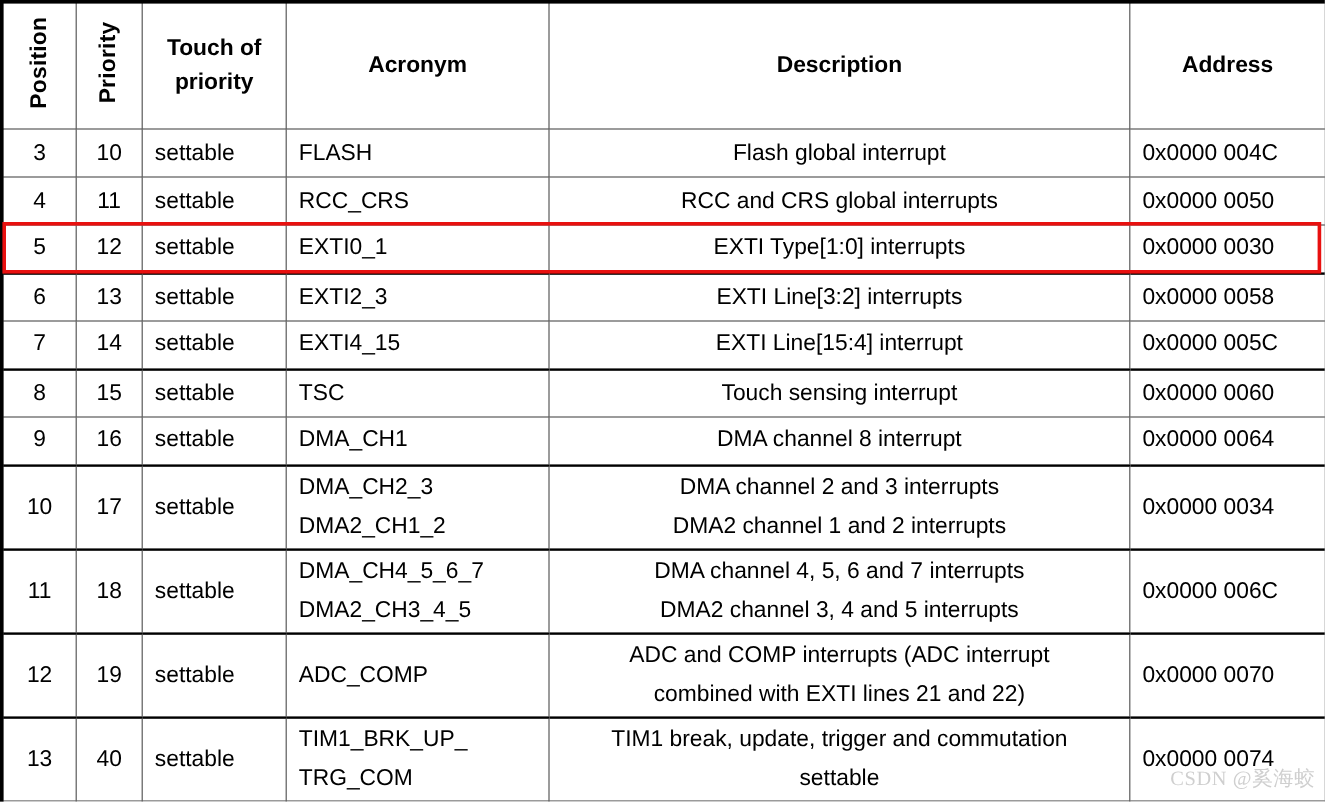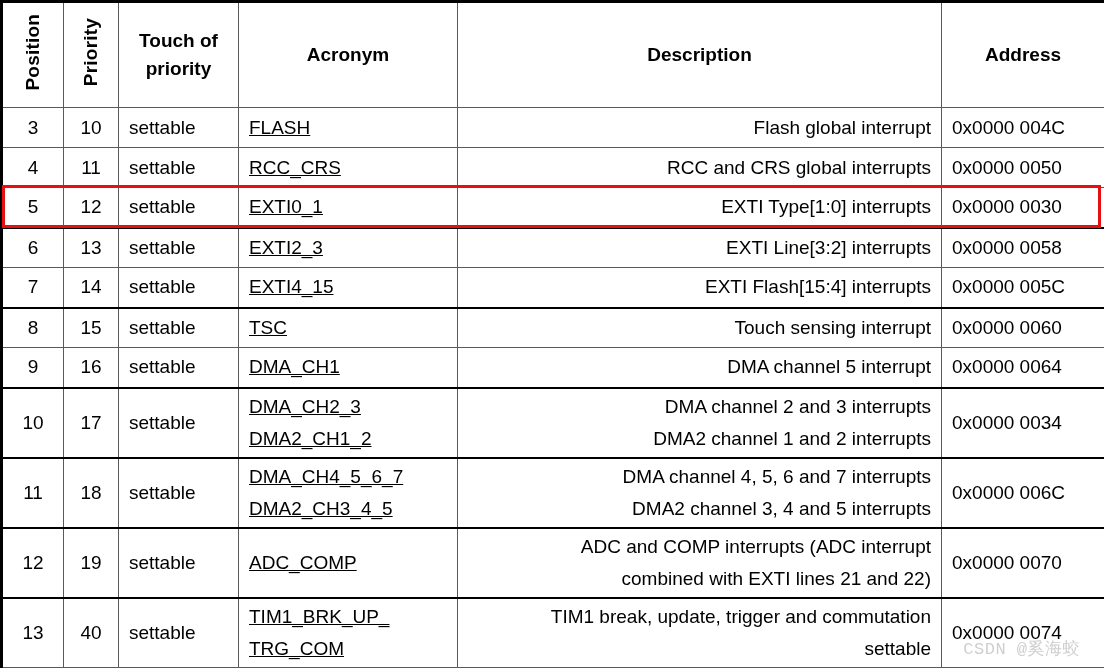--- a/index.html
+++ b/index.html
@@ -83,22 +83,22 @@
   
   tbody td {
     font-size: 19px;
     line-height: 1.35;
     height: 40px;
   }
   tbody tr.tall td { height: 70px; }
 
   td.num  { text-align: center; }
   td.type { text-align: left; }
-  td.acr  { text-align: left; text-decoration: underline; }
-  td.desc { text-align: right; }
+  td.acr  { text-align: left; }
+  td.desc { text-align: center; }
   td.addr { }
 
   
   tbody tr.thick-bottom > td { border-bottom: 2px solid #000; }
 
   
   tbody tr.partial td {
     height: 12px;
     border-bottom: none;
   }
@@ -115,28 +115,28 @@
     height: 43px;
     border: 3px solid #e8100f;
     box-sizing: border-box;
     pointer-events: none;
     z-index: 5;
   }
 
   
   .watermark {
     position: absolute;
-    right: 24px;
+    right: 8px;
     bottom: 8px;
     font-size: 17px;
     color: #cfcfcf;
     letter-spacing: 0.5px;
     white-space: nowrap;
     z-index: 6;
-    font-family: Liberation Mono, monospace;
+    font-family: Liberation Serif, serif;
   }
 </style>
 </head>
 <body>
 
 <div class="table-wrap">
 
   <table class="vector-table">
     <colgroup>
       <col class="c-pos">
@@ -215,21 +215,21 @@
           <td class="addr">0x0000 0058</td>
         </tr>
         <tr class="thick-bottom">
           <td class="num">7</td>
           <td class="num">14</td>
           <td class="type">settable</td>
           <td class="acr">
             <span class="cellline">EXTI4_15</span>
           </td>
           <td class="desc">
-            <span class="cellline">EXTI Flash[15:4] interrupts</span>
+            <span class="cellline">EXTI Line[15:4] interrupt</span>
           </td>
           <td class="addr">0x0000 005C</td>
         </tr>
         <tr>
           <td class="num">8</td>
           <td class="num">15</td>
           <td class="type">settable</td>
           <td class="acr">
             <span class="cellline">TSC</span>
           </td>
@@ -239,21 +239,21 @@
           <td class="addr">0x0000 0060</td>
         </tr>
         <tr class="thick-bottom">
           <td class="num">9</td>
           <td class="num">16</td>
           <td class="type">settable</td>
           <td class="acr">
             <span class="cellline">DMA_CH1</span>
           </td>
           <td class="desc">
-            <span class="cellline">DMA channel 5 interrupt</span>
+            <span class="cellline">DMA channel 8 interrupt</span>
           </td>
           <td class="addr">0x0000 0064</td>
         </tr>
         <tr class="tall thick-bottom">
           <td class="num">10</td>
           <td class="num">17</td>
           <td class="type">settable</td>
           <td class="acr">
             <span class="cellline">DMA_CH2_3</span>
             <span class="cellline">DMA2_CH1_2</span>

